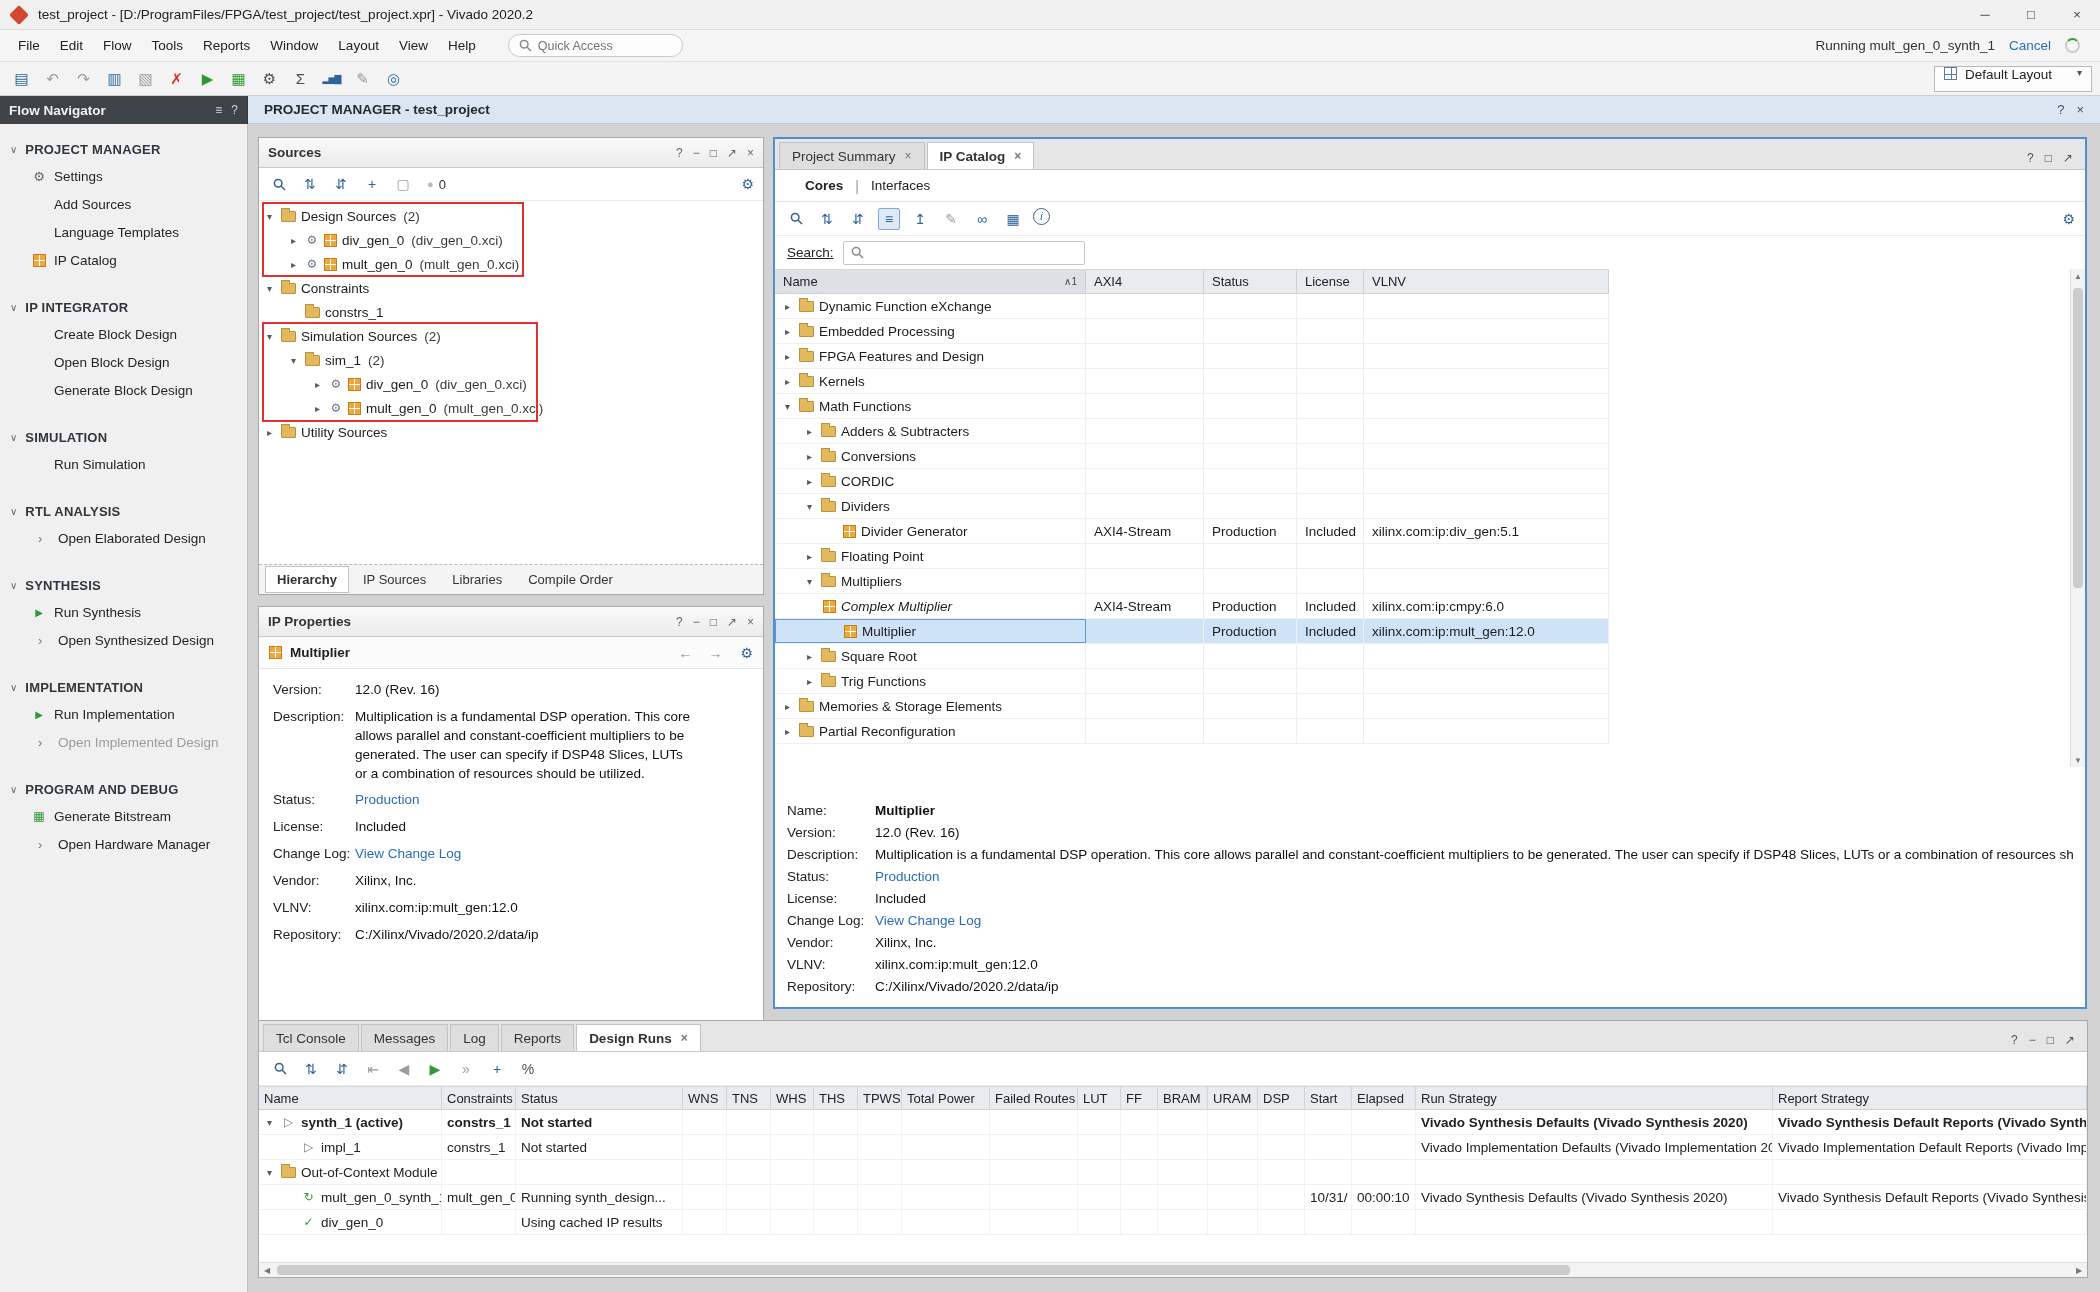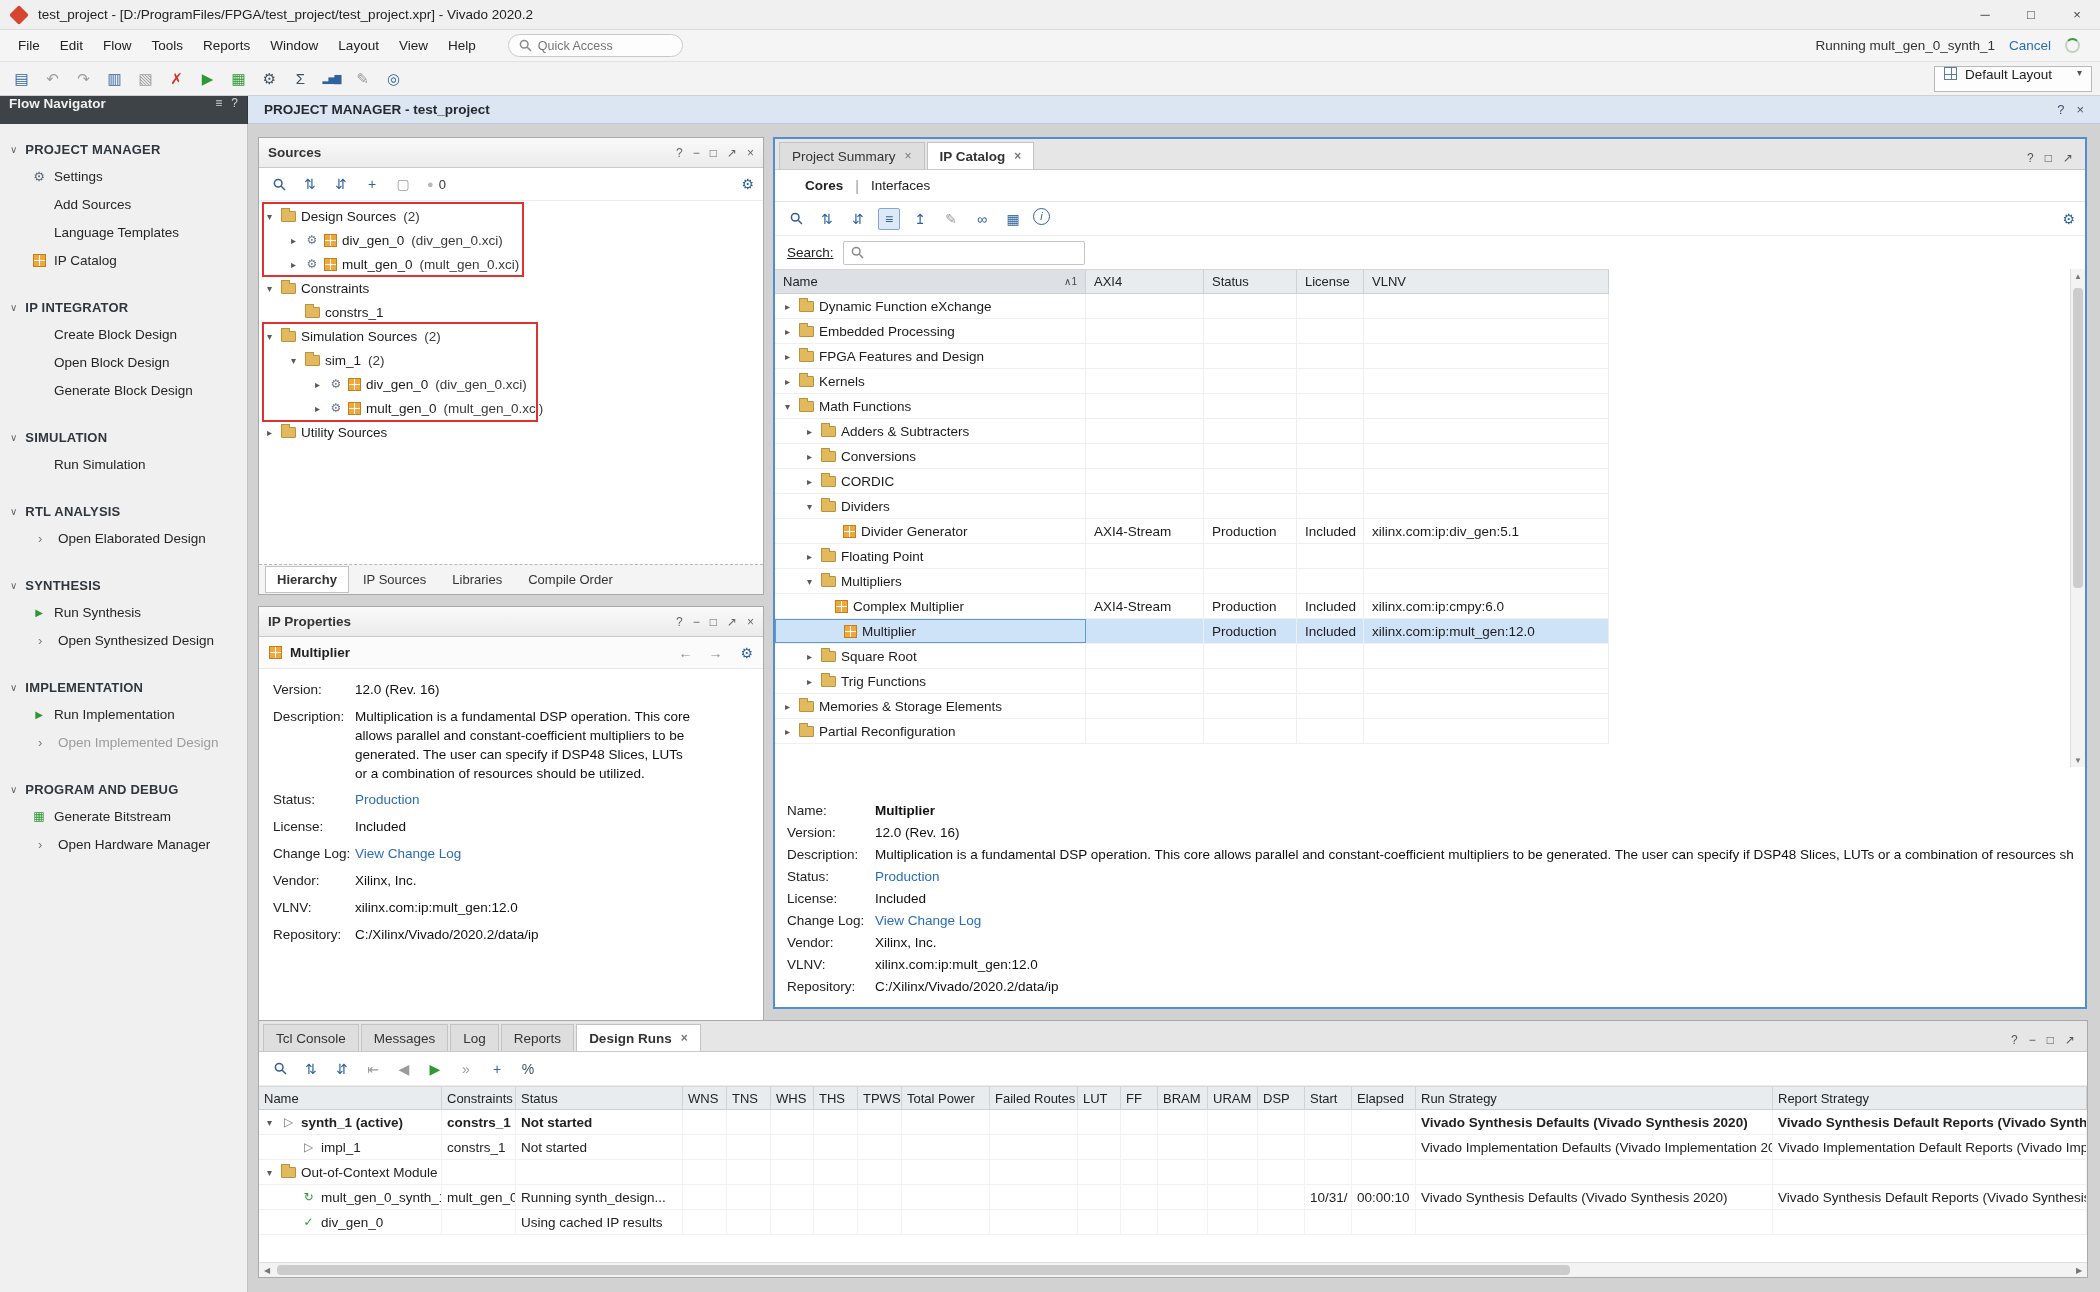--- a/index.html
+++ b/index.html
@@ -29,21 +29,21 @@
 .tbl{display:flex;align-items:center;gap:4px}
 .tbtn{width:27px;height:26px;display:flex;align-items:center;justify-content:center;font-size:15px}
 .c-blue{color:#2f639c}.c-gray{color:#9b9b9b}.c-red{color:#cf3527}.c-green{color:#2f9733}.c-dark{color:#44515c}
 .tiny{font-size:9px;letter-spacing:-1px}
 .layoutsel{margin-left:auto;display:flex;gap:8px;border:1px solid #b9b9b9;background:#fdfdfd;height:26px;padding:0 9px;font-size:13.5px;color:#222;width:158px}
 .grid-ic{width:13px;height:13px;border:1px solid #5b7ca6;flex:none;background:linear-gradient(#5b7ca6,#5b7ca6) 6px 0/1px 100% no-repeat,linear-gradient(#5b7ca6,#5b7ca6) 0 6px/100% 1px no-repeat}
 .dd{margin-left:auto;color:#555;font-size:10px}
 
 
 .hdrrow{height:28px;display:flex;flex:none}
-.fnhdr{width:248px;background:#3e4347;color:#f0f0f0;display:flex;padding:0 9px;flex:none;border-right:1px solid #33383b}
+.fnhdr{width:248px;background:#3e4347;color:#f0f0f0;display:flex;align-items:center;padding:0 9px;flex:none;border-right:1px solid #33383b}
 .fnhdr-title{font-size:13.5px;font-weight:bold;flex:1}
 .fnhdr-ic{margin-left:9px;font-size:12px;color:#cfd4d8}
 .pmbar{flex:1;background:#dce6f2;border-bottom:1px solid #bccadb;display:flex;align-items:center;padding:0 16px}
 .pmtitle{font-weight:bold;font-size:13.5px;color:#24292e;flex:1}
 .pm-ic{margin-left:12px;color:#44506a;font-size:13px}
 
 
 .content{flex:1;display:flex;min-height:0}
 .sidebar{width:248px;background:#f0f0f0;border-right:1px solid #c2c2c2;padding-top:12px;flex:none;overflow:hidden}
 .fn-section{margin-bottom:20px}
@@ -702,21 +702,21 @@
                 <span class="exp">▾</span>
                 <span class="folder"></span>
                 <span class="lbl">Multipliers</span>
               </div>
               <div class="ccell cc1"></div>
               <div class="ccell cc2"></div>
               <div class="ccell cc3"></div>
               <div class="ccell cc4"></div>
             </div>
             <div class="crow">
-              <div class="ccell cc0" style="padding-left: 42px;">
+              <div class="ccell cc0" style="padding-left: 30px; font-style: italic;">
                 <span class="exp"></span>
                 <span class="ipicon"></span>
                 <span class="lbl">Complex Multiplier</span>
               </div>
               <div class="ccell cc1">AXI4-Stream</div>
               <div class="ccell cc2">Production</div>
               <div class="ccell cc3">Included</div>
               <div class="ccell cc4">xilinx.com:ip:cmpy:6.0</div>
             </div>
             <div class="crow selected">

